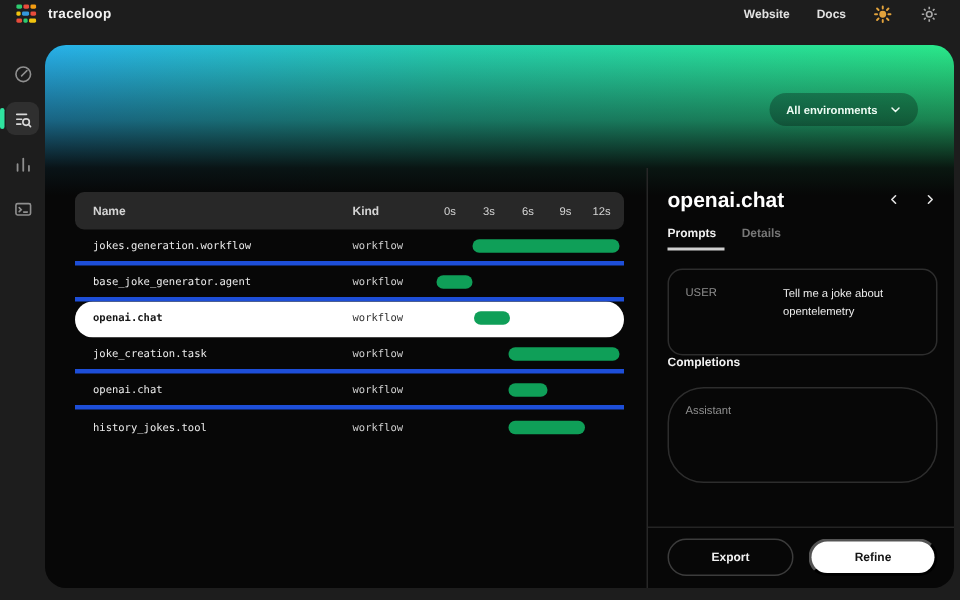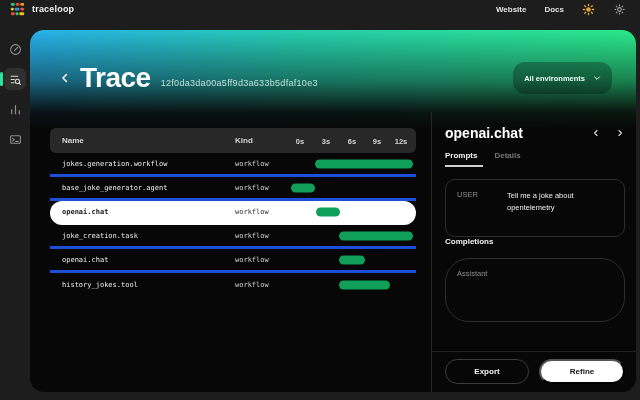--- a/index.html
+++ b/index.html
@@ -24,32 +24,32 @@
   .side-indicator { position:absolute; left:-4px; top:4px; width:3px; height:14px; border-radius:2px; }
 
   
   .panel { position:absolute; left:30px; top:30px; width:606px; height:362px;
     border-radius:14px; background:#070707; overflow:hidden; }
   .hero { position:absolute; left:0; top:0; width:606px; height:100px; }
   .hero-row { position:absolute; left:28px; top:32px; display:flex; align-items:center; }
   .back-btn { width:18px; height:26px; display:flex; align-items:center; color:#fff; cursor:pointer; }
   .hero-title { color:#ffffff; font-size:28px; font-weight:800; letter-spacing:-.5px; margin-left:4px; }
   .hero-id { color:rgba(230,250,242,.82); font-size:9px; letter-spacing:.3px; margin-left:10px; margin-top:10px; }
-  .env-pill { position:absolute; right:24px; top:32px; height:32px; border-radius:12px;
+  .env-pill { position:absolute; right:24px; top:32px; height:22px; border-radius:12px;
     background:rgba(0,0,0,.28); display:flex; align-items:center; gap:8px; padding:0 11px;
     color:#eefcf4; font-size:7.5px; font-weight:600; cursor:pointer; }
 
   
   .table { position:absolute; left:20px; top:98px; width:366px; }
   .thead { height:25px; background:#282828; border-radius:6px; display:grid;
     grid-template-columns:173px 55px 1fr; align-items:center; padding-left:12px;
     color:#d4d4d4; font-size:8px; font-weight:700; }
   .timeline-h { position:relative; height:100%; }
   .tick { position:absolute; top:50%; transform:translate(-50%,-50%); color:#d4d4d4;
-    font-size:7.5px; font-weight:700; }
+    font-size:7.5px; font-weight:400; }
   .row { height:24px; display:grid; grid-template-columns:173px 55px 1fr; align-items:center;
     padding-left:12px; border-bottom:3px solid #1d4ed8; cursor:pointer; }
   .row:last-child { border-bottom:none; }
   .cell-name { font-family:"DejaVu Sans Mono", monospace; font-size:7px; color:#ededed; white-space:nowrap; }
   .cell-kind { font-family:"DejaVu Sans Mono", monospace; font-size:7px; color:#d2d2d2; }
   .cell-timeline { position:relative; height:100%; }
   .bar { position:absolute; top:50%; transform:translateY(-50%); height:9px; border-radius:5px; }
   .row.selected { background:#ffffff; border-radius:12px; border-bottom-color:transparent; }
   .row.selected .cell-name { color:#141414; font-weight:700; }
   .row.selected .cell-kind { color:#2e2e2e; }
@@ -59,21 +59,21 @@
     border-left:1px solid #272727; }
   .detail-inner { padding:13px 11px 0 13px; }
   .detail-head { display:flex; align-items:center; }
   .detail-title { color:#ffffff; font-size:14px; font-weight:700; }
   .nav-arrows { margin-left:auto; display:flex; gap:14px; color:#e0e0e0; }
   .nav-arrow { cursor:pointer; display:flex; align-items:center; }
   .tabs { display:flex; gap:11px; margin-top:10px; }
   .tab { font-size:8px; font-weight:700; color:#777; padding-bottom:5px; cursor:pointer; }
   .tab.active { color:#f0f0f0; border-bottom:2px solid #cfcfcf; padding-right:6px; }
   .msg-card { margin-top:12px; border:1px solid #2d2d2d; border-radius:10px; padding:10px 11px;
-    display:flex; gap:4px; }
+    display:flex; gap:19px; }
   .msg-card.user { min-height:58px; }
   .msg-card.assistant { min-height:64px;border-radius:24px; }
   .role { flex:0 0 46px; color:#8f8f8f; font-size:7.5px; }
   .msg { color:#ededed; font-size:7.5px; line-height:1.55; }
   .msg p + p { margin-top:8px; }
   .section-h { color:#f2f2f2; font-size:8px; font-weight:700; }
   .detail-footer { position:absolute; left:0; bottom:0; width:100%; height:41px;
     border-top:1px solid #242424; display:flex; gap:10px; align-items:center; padding:0 11px 2px 13px; }
   .btn { flex:1; height:25px; border-radius:13px; display:flex; align-items:center; justify-content:center;
     font-size:8px; font-weight:700; cursor:pointer; }
@@ -144,29 +144,20 @@
       <svg width="13" height="13" viewBox="0 0 24 24" fill="none" stroke="currentColor" stroke-width="2" stroke-linecap="round">
         <rect x="3" y="5" width="18" height="14" rx="2"></rect>
           <path d="M7 10l2.5 2.5L7 15M12.5 15.5H17"></path>
       </svg>
     </div>
   </div>
 
   <div class="panel">
 
     <div class="hero" id="hero" style="background: linear-gradient(rgba(7, 7, 7, 0) 0%, rgba(7, 7, 7, 0.45) 50%, rgba(7, 7, 7, 0.93) 82%, rgb(7, 7, 7) 100%), linear-gradient(to right, rgb(40, 177, 234) 0%, rgb(38, 207, 174) 45%, rgb(42, 233, 139) 100%);">
-      <div class="hero-row">
-        <span class="back-btn">
-          <svg width="14" height="14" viewBox="0 0 24 24" fill="none" stroke="#fff" stroke-width="2.6" stroke-linecap="round" stroke-linejoin="round">
-            <path d="M14.5 6L8.5 12l6 6"></path>
-          </svg>
-        </span>
-        <span class="hero-title">Trace</span>
-        <span class="hero-id">12f0da3da00a5ff9d3a633b5dfaf10e3</span>
-      </div>
       <div class="env-pill">
         <span>All environments</span>
         <svg width="8" height="8" viewBox="0 0 24 24" fill="none" stroke="#eefcf4" stroke-width="3" stroke-linecap="round">
           <path d="M5 9l7 7 7-7"></path>
         </svg>
       </div>
     </div>
 
     <div class="table">
       <div class="thead">

